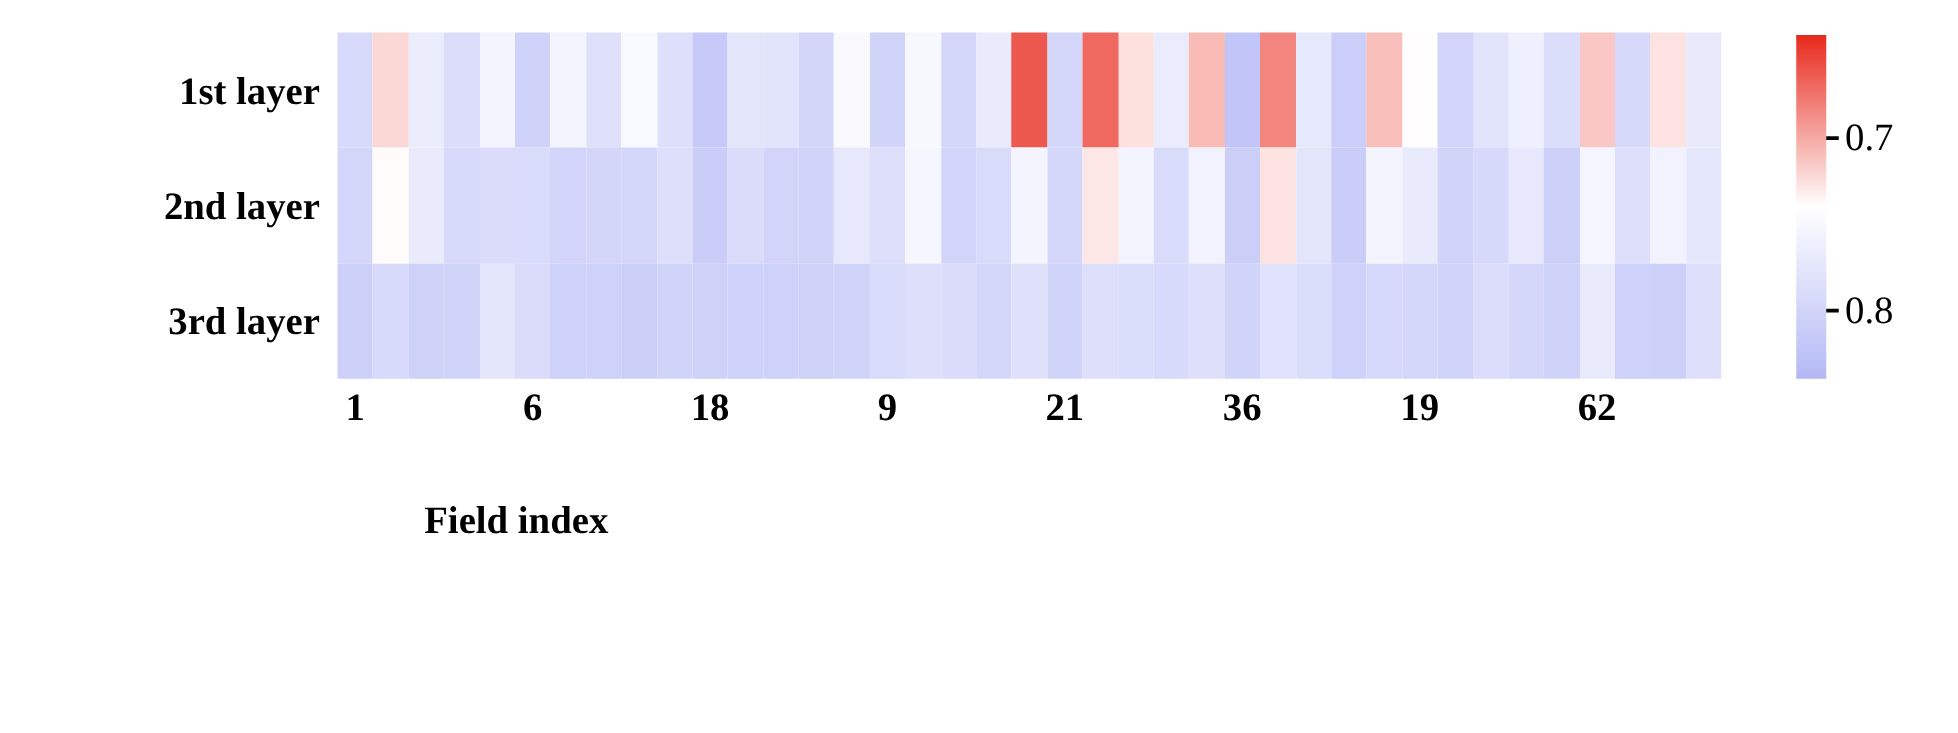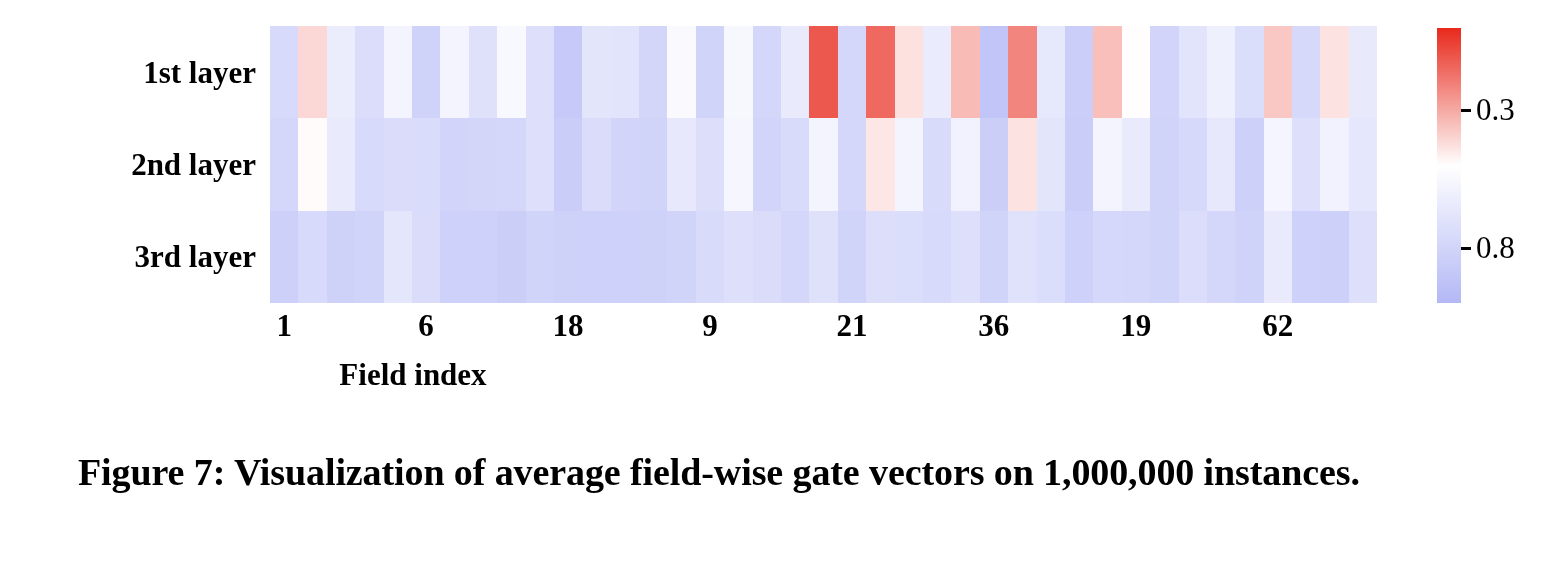--- a/index.html
+++ b/index.html
@@ -81,20 +81,21 @@
     left: 0;
     width: 1566px;
     text-align: center;
     font-weight: bold;
     font-size: 31px;
     color: #000;
   }
   .xaxis-title-inner {
     display: inline-block;
     margin-left: -740px;
+    margin-top: 41px;
   }
 
   
   .colorbar-wrap {
     position: absolute;
     left: 1437px;
     top: 28px;
     width: 24px;
     height: 275px;
   }
@@ -288,23 +289,22 @@
 
   <div class="xaxis-title">
     <span class="xaxis-title-inner">Field index</span>
   </div>
 
   <div class="colorbar-wrap">
     <div class="colorbar-gradient" id="cbar-grad" style="background: linear-gradient(rgb(232, 41, 28) 0%, rgb(234, 59, 47) 4.17%, rgb(236, 77, 66) 8.33%, rgb(238, 95, 85) 12.5%, rgb(240, 112, 104) 16.67%, rgb(242, 130, 123) 20.83%, rgb(244, 148, 142) 25%, rgb(245, 166, 160) 29.17%, rgb(247, 184, 179) 33.33%, rgb(249, 202, 198) 37.5%, rgb(251, 219, 217) 41.67%, rgb(253, 237, 236) 45.83%, rgb(255, 255, 255) 50%, rgb(249, 249, 254) 54.17%, rgb(242, 243, 253) 58.33%, rgb(236, 237, 253) 62.5%, rgb(230, 231, 252) 66.67%, rgb(223, 225, 251) 70.83%, rgb(217, 220, 250) 75%, rgb(211, 214, 249) 79.17%, rgb(204, 208, 248) 83.33%, rgb(198, 202, 248) 87.5%, rgb(192, 196, 247) 91.67%, rgb(185, 190, 246) 95.83%, rgb(179, 184, 245) 100%);"></div>
     <div id="cbar-ticks">
         <div class="cbar-tick" style="top: 82.5px;">
           <span class="dash"></span>
-          <span class="cbar-label">0.3</span>
+          <span class="cbar-label">0.7</span>
         </div>
         <div class="cbar-tick" style="top: 220px;">
           <span class="dash"></span>
           <span class="cbar-label">0.8</span>
         </div>
       </div>
   </div>
 
-  <div class="caption">Figure 7: Visualization of average field-wise gate vectors on 1,000,000 instances.</div>
 </div>
 
 </body></html>

